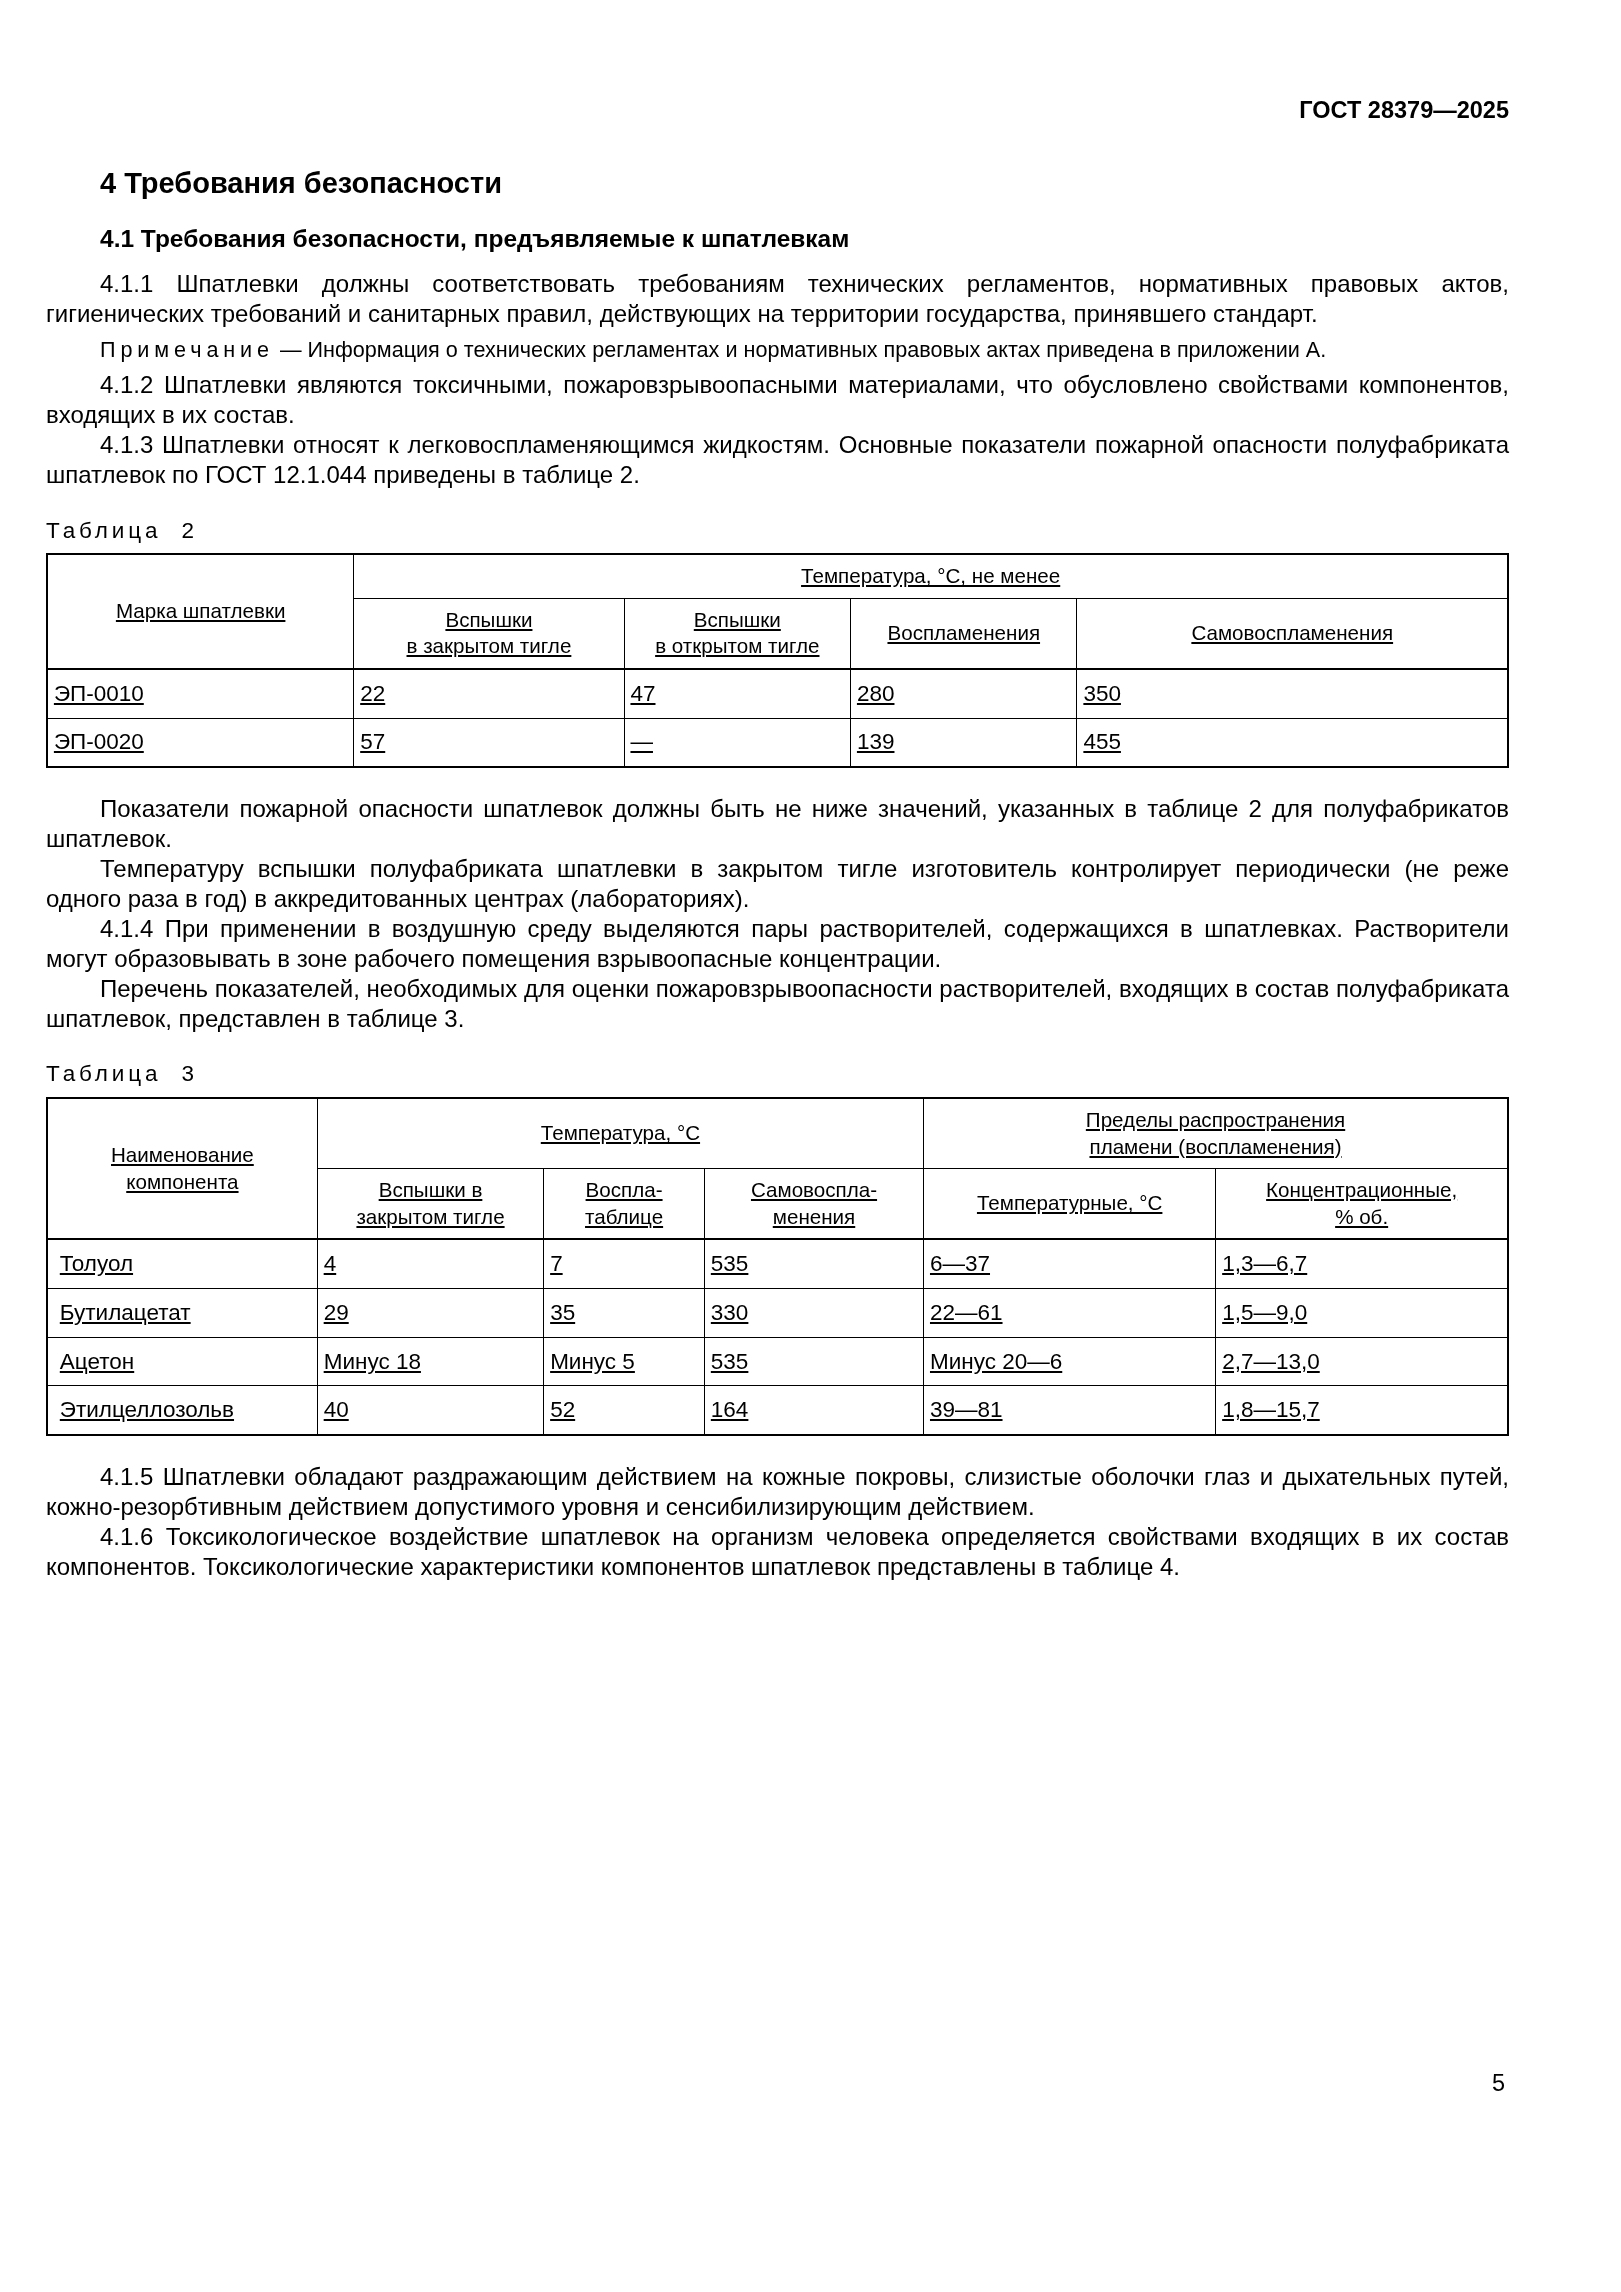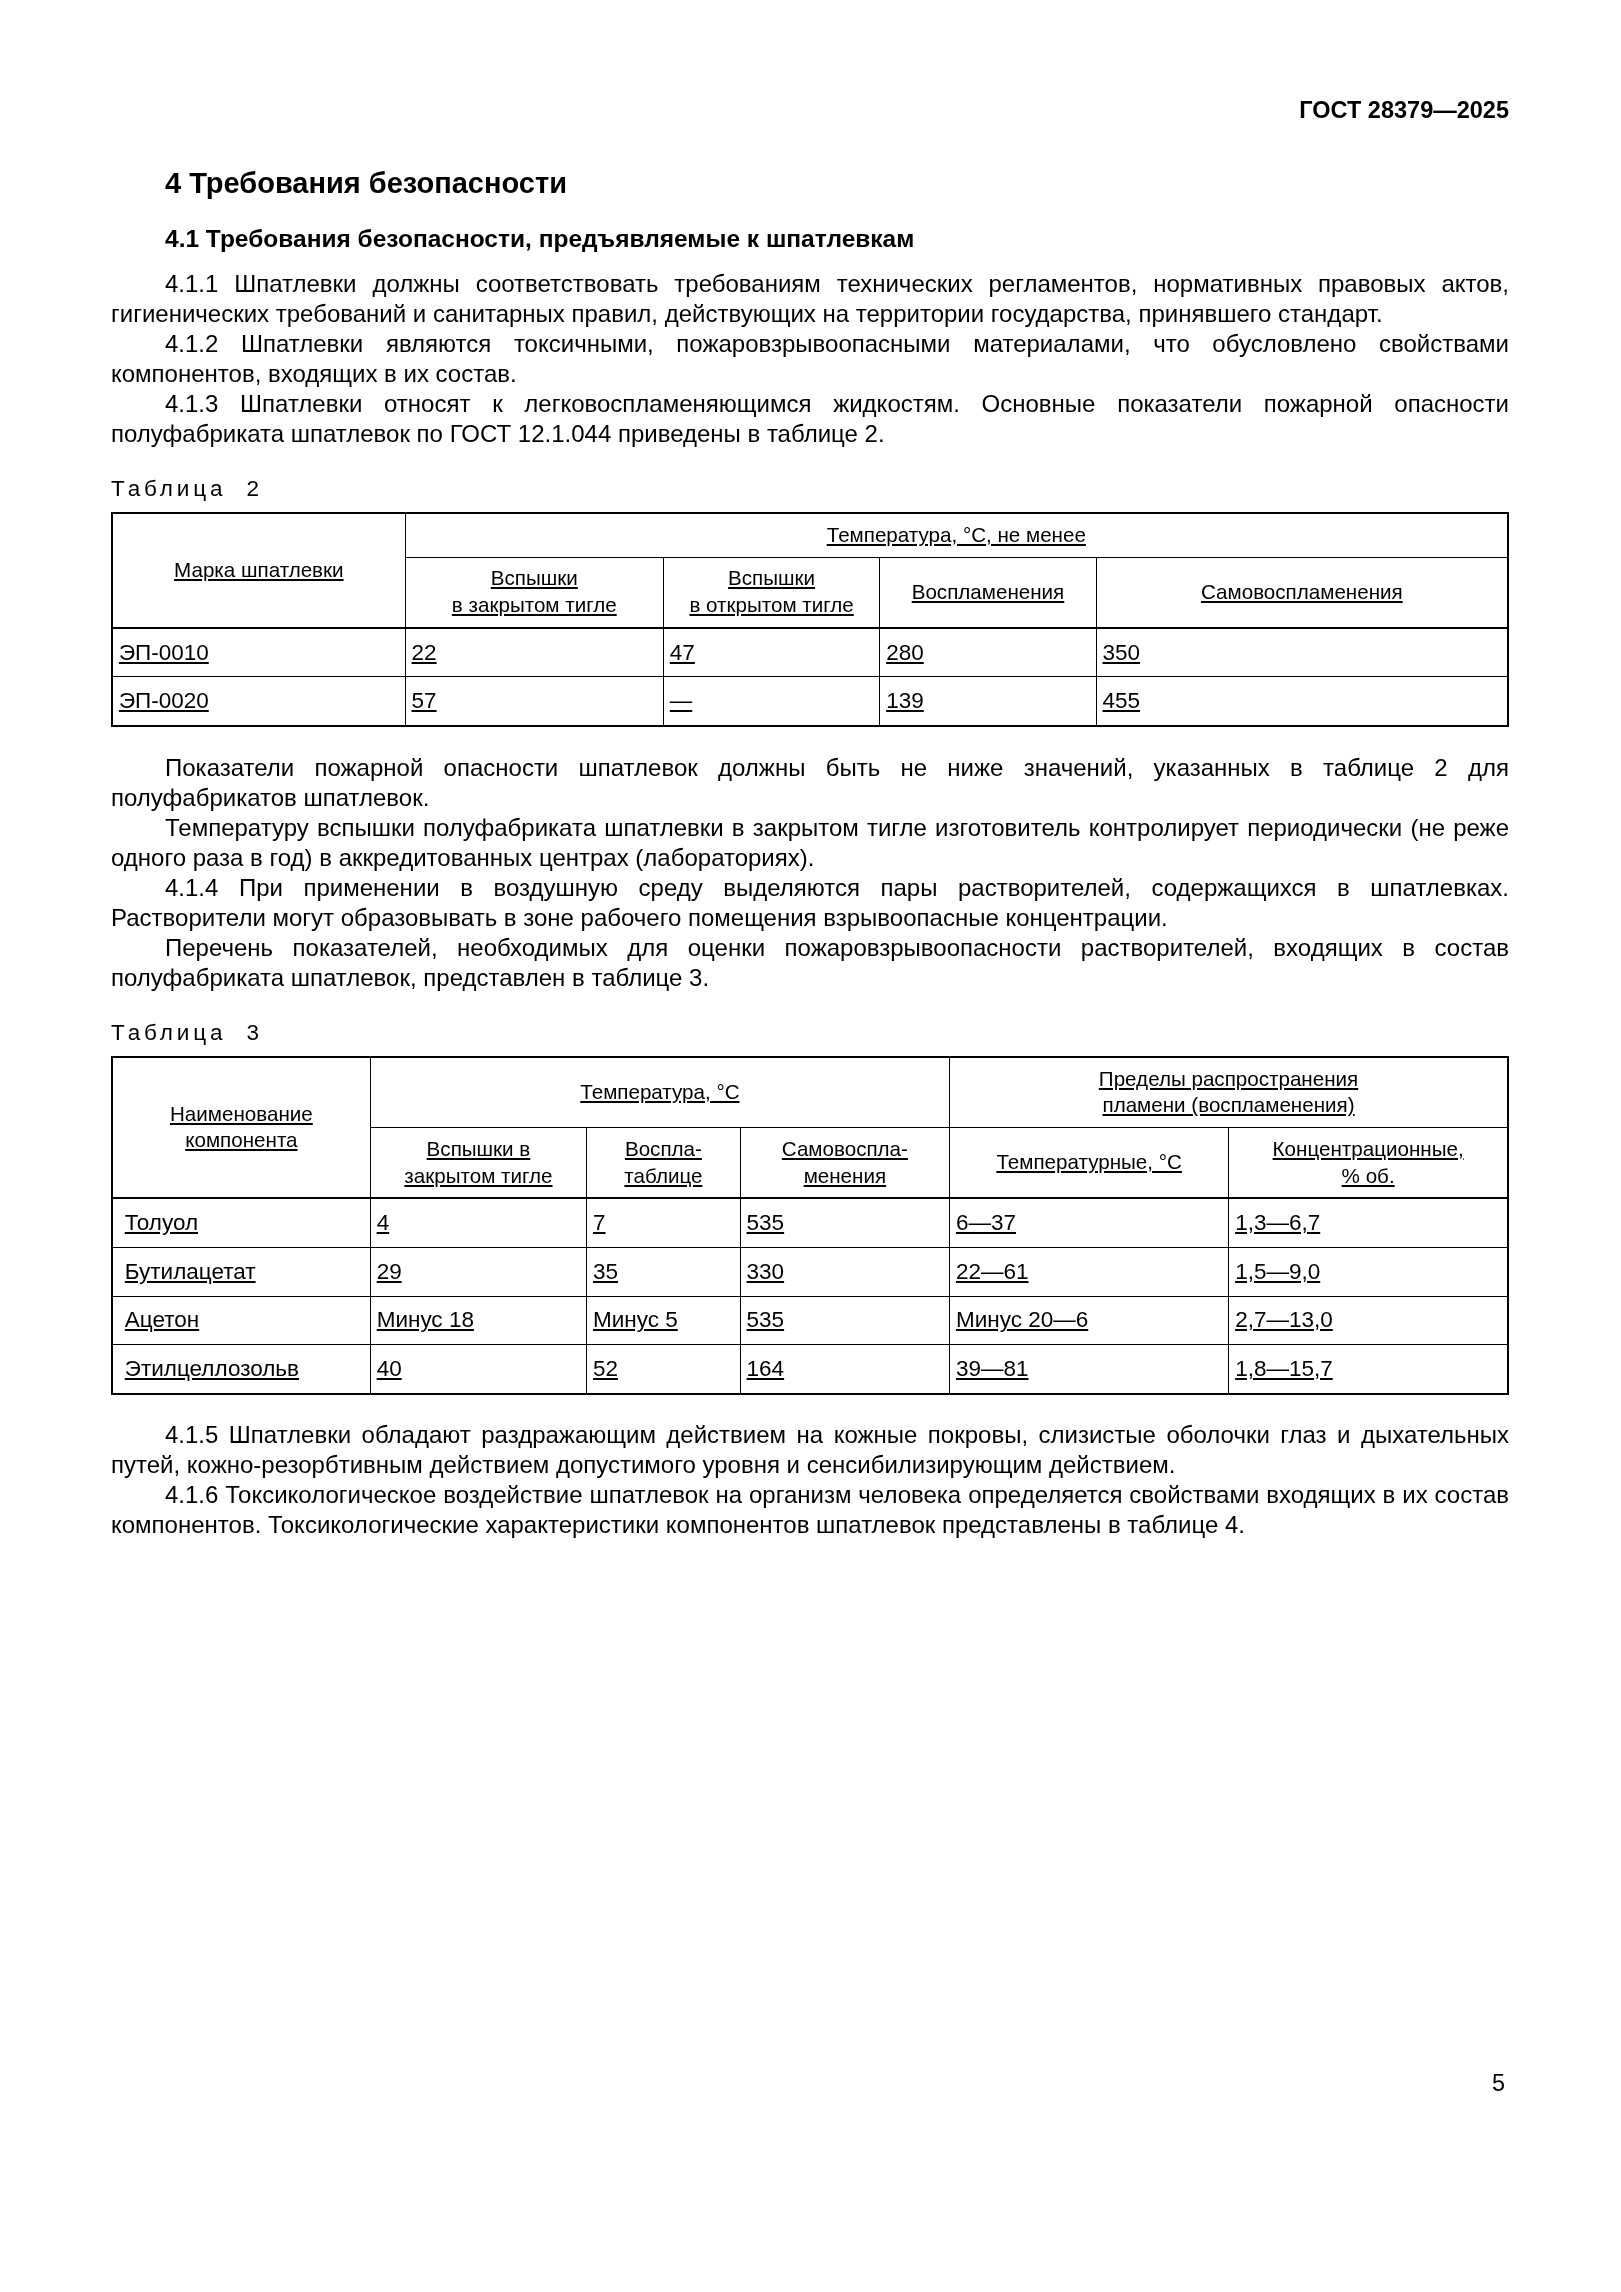--- a/index.html
+++ b/index.html
@@ -5,21 +5,21 @@
   html, body { margin: 0; padding: 0; background: #e8e8e8; }
   .page {
     position: relative;
     width: 1621px;
     height: 2293px;
     margin: 0 auto;
     background: #ffffff;
     color: #000000;
     font-family: "Liberation Sans", "DejaVu Sans", sans-serif;
     box-sizing: border-box;
-    padding: 98px 112px 0 111px;
+    padding: 98px 112px 0 46px;
   }
   .doc-header {
     text-align: right;
     font-weight: bold;
     font-size: 23.5px;
     line-height: 1.1;
     margin: 0 0 43px 0;
   }
   h1.sec-title {
     font-size: 29px;
@@ -95,20 +95,24 @@
 
 <div class="page">
 
   <div class="doc-header">ГОСТ 28379—2025</div>
 
   <h1 class="sec-title">4 Требования безопасности</h1>
   <h2 class="subsec-title">4.1 Требования безопасности, предъявляемые к шпатлевкам</h2>
 
   <p class="para">4.1.1 Шпатлевки должны соответствовать требованиям технических регламентов, нормативных правовых актов, гигиенических требований и санитарных правил, действующих на территории государства, принявшего стандарт.</p>
 
+  <p class="note">
+    <span class="note-label">Примечание</span>
+    <span class="note-body">— Информация о технических регламентах и нормативных правовых актах приведена в приложении А.</span>
+  </p>
 
   <p class="para">4.1.2 Шпатлевки являются токсичными, пожаровзрывоопасными материалами, что обусловлено свойствами компонентов, входящих в их состав.</p>
   <p class="para">4.1.3 Шпатлевки относят к легковоспламеняющимся жидкостям. Основные показатели пожарной опасности полуфабриката шпатлевок по ГОСТ 12.1.044 приведены в таблице 2.</p>
 
   <p class="tcaption">Таблица 2</p>
 
   <table class="gtable">
     <colgroup>
       <col style="width:21%">
       <col style="width:18.5%">

